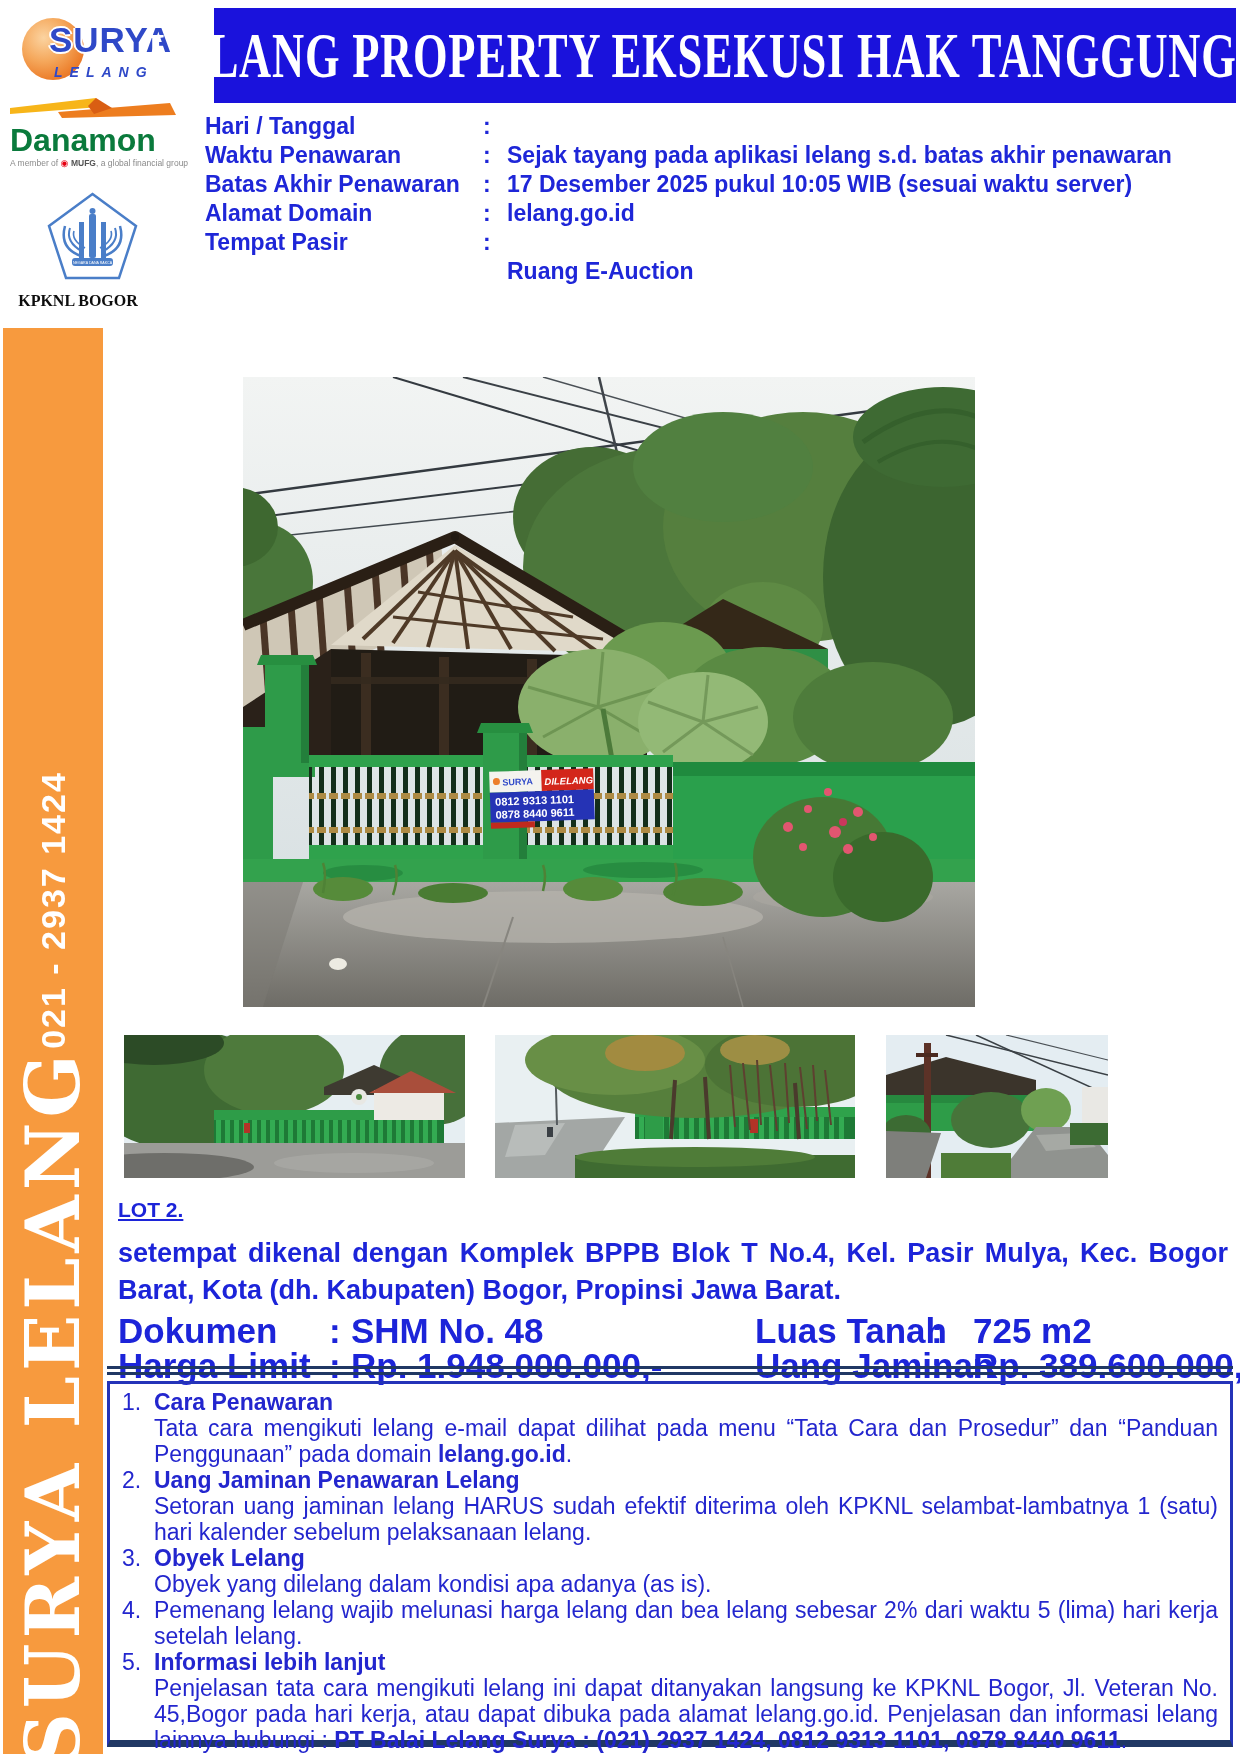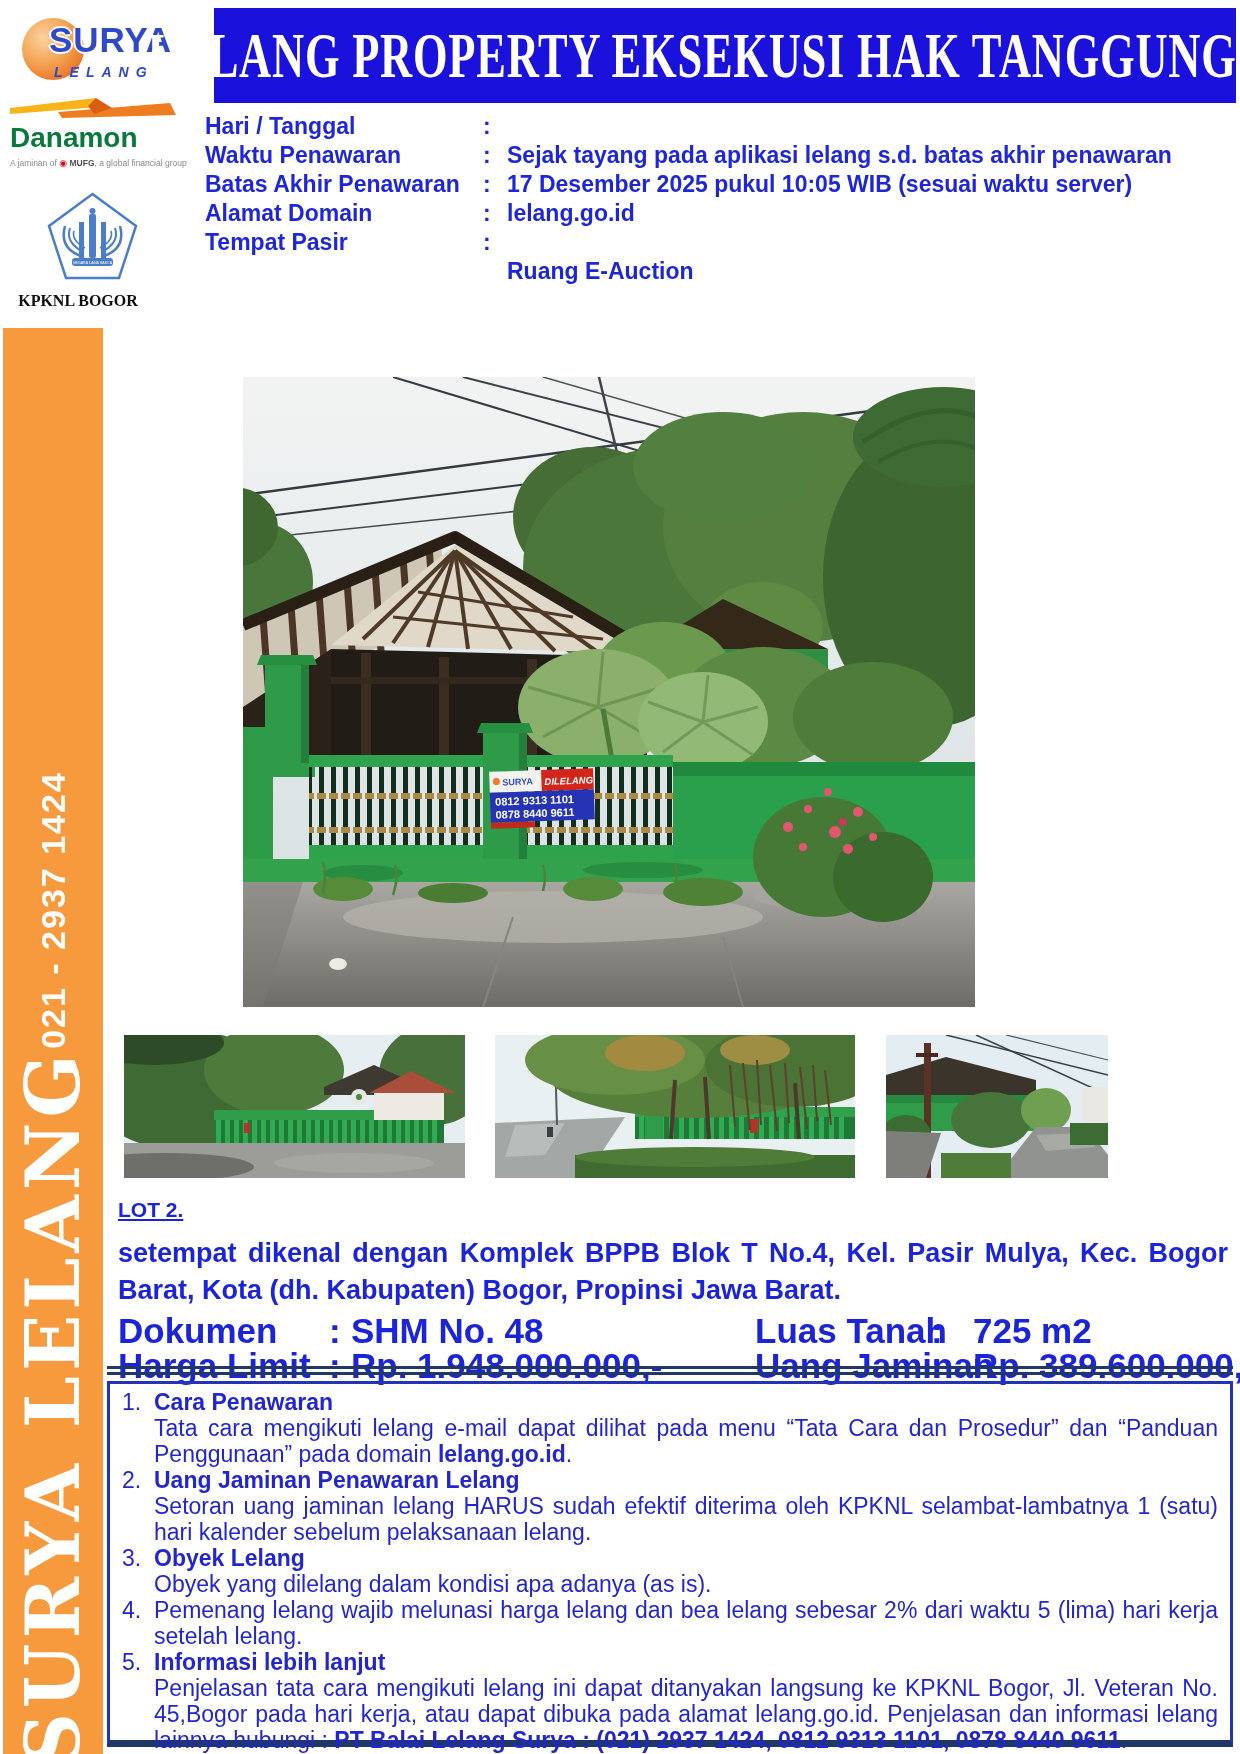--- a/index.html
+++ b/index.html
@@ -14,21 +14,21 @@
       font-size:74px;letter-spacing:5px;font-family:"DejaVu Serif",serif;}
   
   #logo-surya{position:absolute;left:22px;top:14px;width:160px;height:80px;}
   #surya-ball{position:absolute;left:0;top:4px;width:62px;height:62px;border-radius:50%;
       background:radial-gradient(circle at 35% 32%,#FBD3A0,#F5A85C 40%,#EC7E2B 72%,#D95F1E);}
   #surya-word{position:absolute;left:27px;top:6px;font-size:35px;font-weight:bold;color:#2F49C8;
       text-shadow:-2px 0 #fff,2px 0 #fff,0 -2px #fff,0 2px #fff;letter-spacing:1px;}
   #surya-sub{position:absolute;left:32px;top:50px;font-size:14px;font-weight:bold;font-style:italic;
       color:#2F49C8;letter-spacing:7px;}
   #logo-danamon{position:absolute;left:8px;top:96px;width:170px;height:70px;}
-  #danamon-word{position:absolute;left:2px;top:26px;font-size:28px;font-weight:bold;color:#0A7A3C;
+  #danamon-word{position:absolute;left:2px;top:26px;font-size:32px;font-weight:bold;color:#0A7A3C;
       letter-spacing:0px;}
   #danamon-tagline{position:absolute;left:2px;top:62px;font-size:8.5px;color:#8A8A8A;white-space:nowrap;}
   #danamon-tagline b{color:#555;}
   .mufg-dot{color:#E60012;font-size:9px;}
   #logo-kpknl{position:absolute;left:45px;top:190px;width:95px;height:95px;}
   #kpknl-caption{position:absolute;left:16px;top:292px;width:124px;text-align:center;
       font-family:"Liberation Serif",serif;font-weight:bold;font-size:16px;color:#0d0d0d;}
   
   #title-bar{position:absolute;left:214px;top:8px;width:1022px;height:95px;background:#1A12DC;
       display:flex;align-items:center;justify-content:center;}
@@ -86,21 +86,21 @@
     <div id="surya-sub">LELANG</div>
   </div>
 
   <div id="logo-danamon">
     <svg width="170" height="26" viewBox="0 0 170 26">
       <polygon points="2,12 88,2 92,11 2,18" fill="#F7B519"></polygon>
       <polygon points="50,16 162,7 168,19 54,22" fill="#ED7D1F"></polygon>
       <polygon points="88,2 104,12 86,18 80,10" fill="#D95E13"></polygon>
     </svg>
     <div id="danamon-word">Danamon</div>
-    <div id="danamon-tagline"><span>A jaminan of </span><span class="mufg-dot">◉ </span><b>MUFG</b><span>, a global financial group</span></div>
+    <div id="danamon-tagline"><span>A member of </span><span class="mufg-dot">◉ </span><b>MUFG</b><span>, a global financial group</span></div>
   </div>
 
   <div id="logo-kpknl">
     <svg width="95" height="95" viewBox="0 0 95 95">
       <polygon points="47.5,4 91,36 74,88 21,88 4,36" fill="#fff" stroke="#4A7EC8" stroke-width="2.5"></polygon>
       <rect x="44" y="24" width="7" height="44" rx="2" fill="#4A7EC8"></rect>
       <circle cx="47.5" cy="21" r="3" fill="#4A7EC8"></circle>
       <rect x="34" y="32" width="5" height="36" fill="#4A7EC8"></rect>
       <rect x="56" y="32" width="5" height="36" fill="#4A7EC8"></rect>
       <path d="M36,66 Q14,58 20,36" fill="none" stroke="#4A7EC8" stroke-width="2.5"></path>

